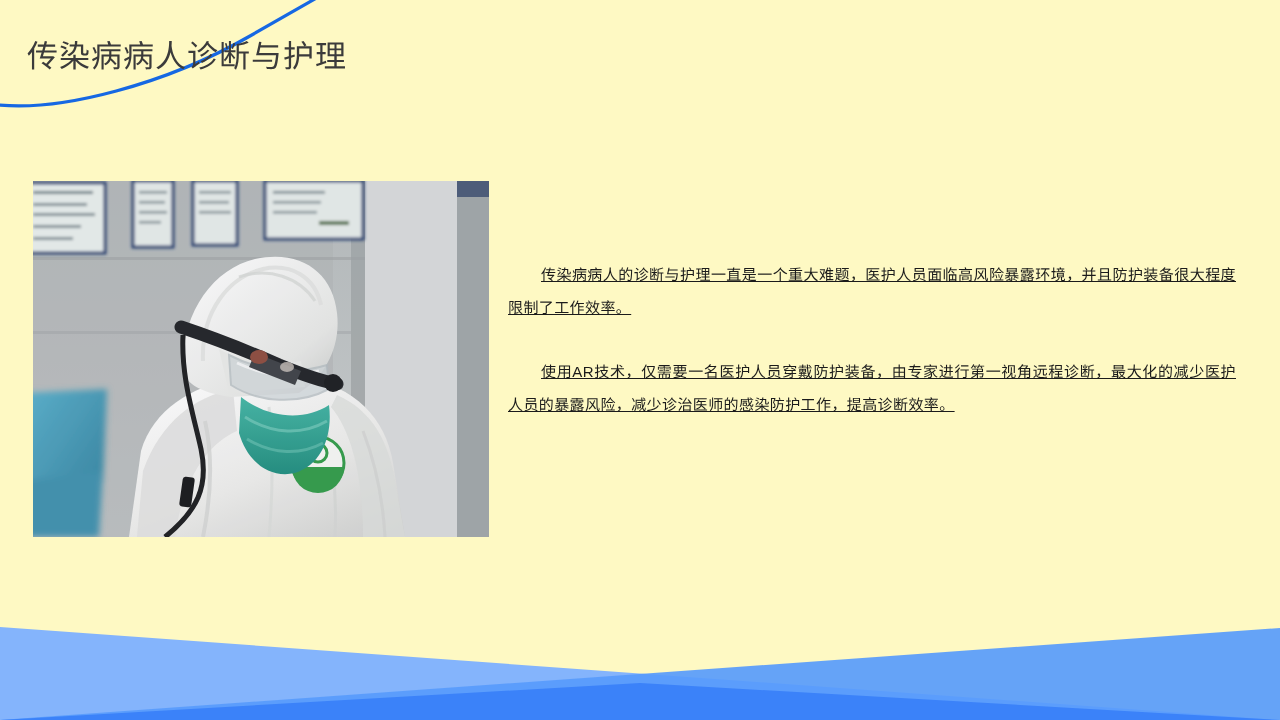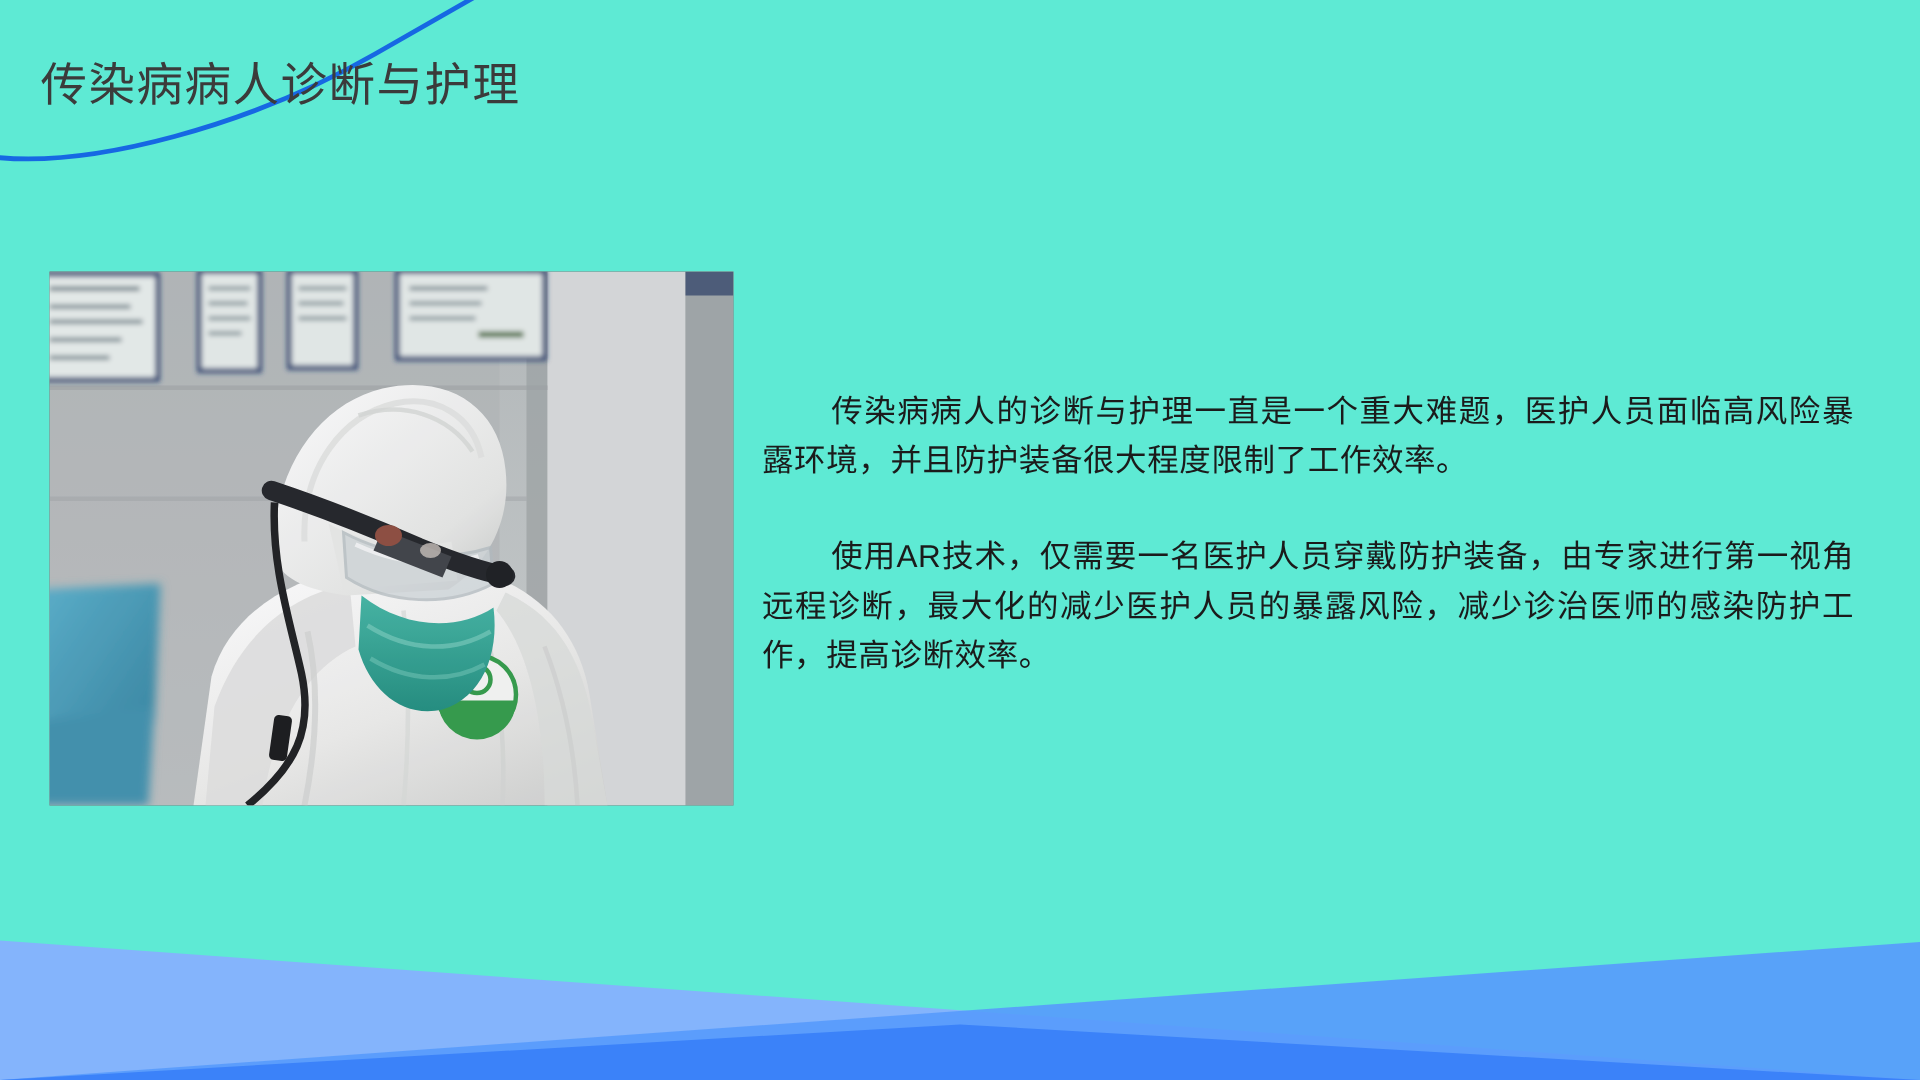--- a/index.html
+++ b/index.html
@@ -8,21 +8,21 @@
     padding: 0;
     background: #ffffff;
   }
   body {
     font-family: "Liberation Sans", "DejaVu Sans", sans-serif;
   }
   #slide {
     position: relative;
     width: 1280px;
     height: 720px;
-    background: #5eead4;
+    background: #fef9c3;
     overflow: hidden;
   }
 
   
   .top-curve {
     position: absolute;
     left: 0;
     top: 0;
     width: 420px;
     height: 150px;
@@ -55,23 +55,24 @@
   }
   .photo-svg { display: block; width: 100%; height: 100%; }
 
   
   .body-copy {
     position: absolute;
     left: 508px;
     top: 258px;
     width: 728px;
     color: #1b1b1b;
-    font-size: 21px;
+    font-size: 15px;
     line-height: 33px;
     letter-spacing: .4px;
+    text-decoration: underline;
   }
   .body-copy p {
     margin: 0 0 31px 0;
     text-indent: 2.2em;
     text-align: justify;
   }
   .body-copy p:last-child { margin-bottom: 16px; }
 
   
   .bottom-deco {

